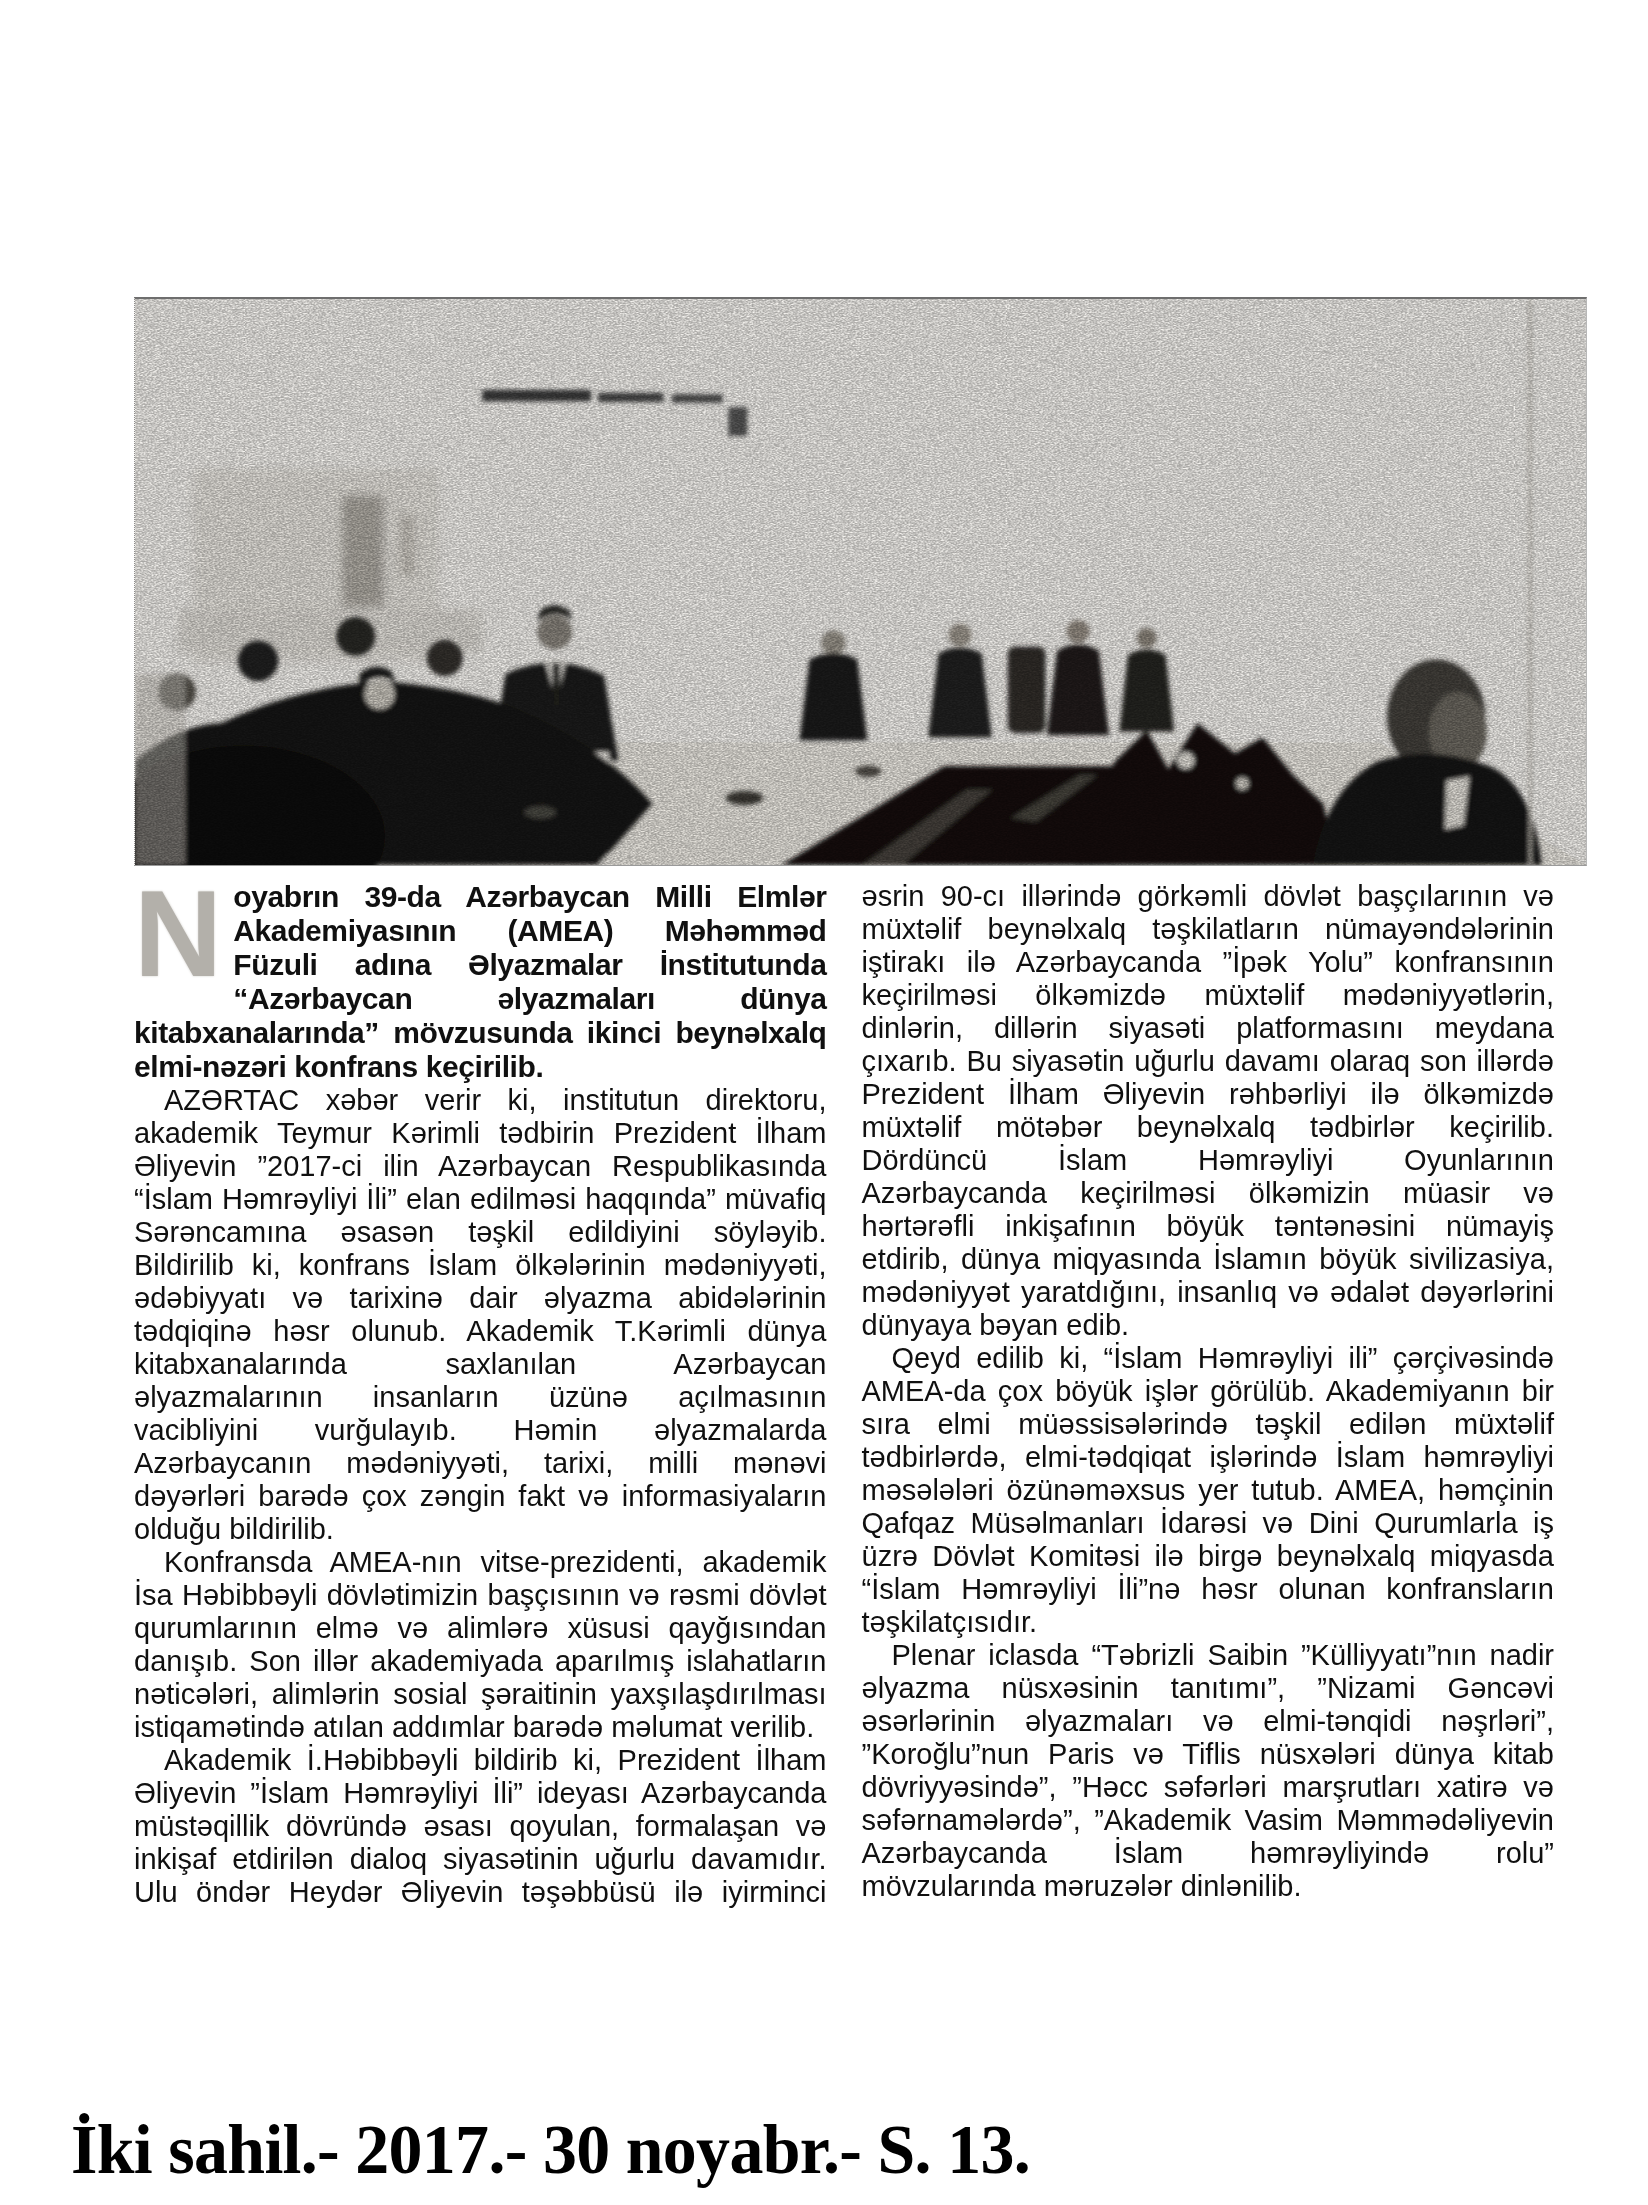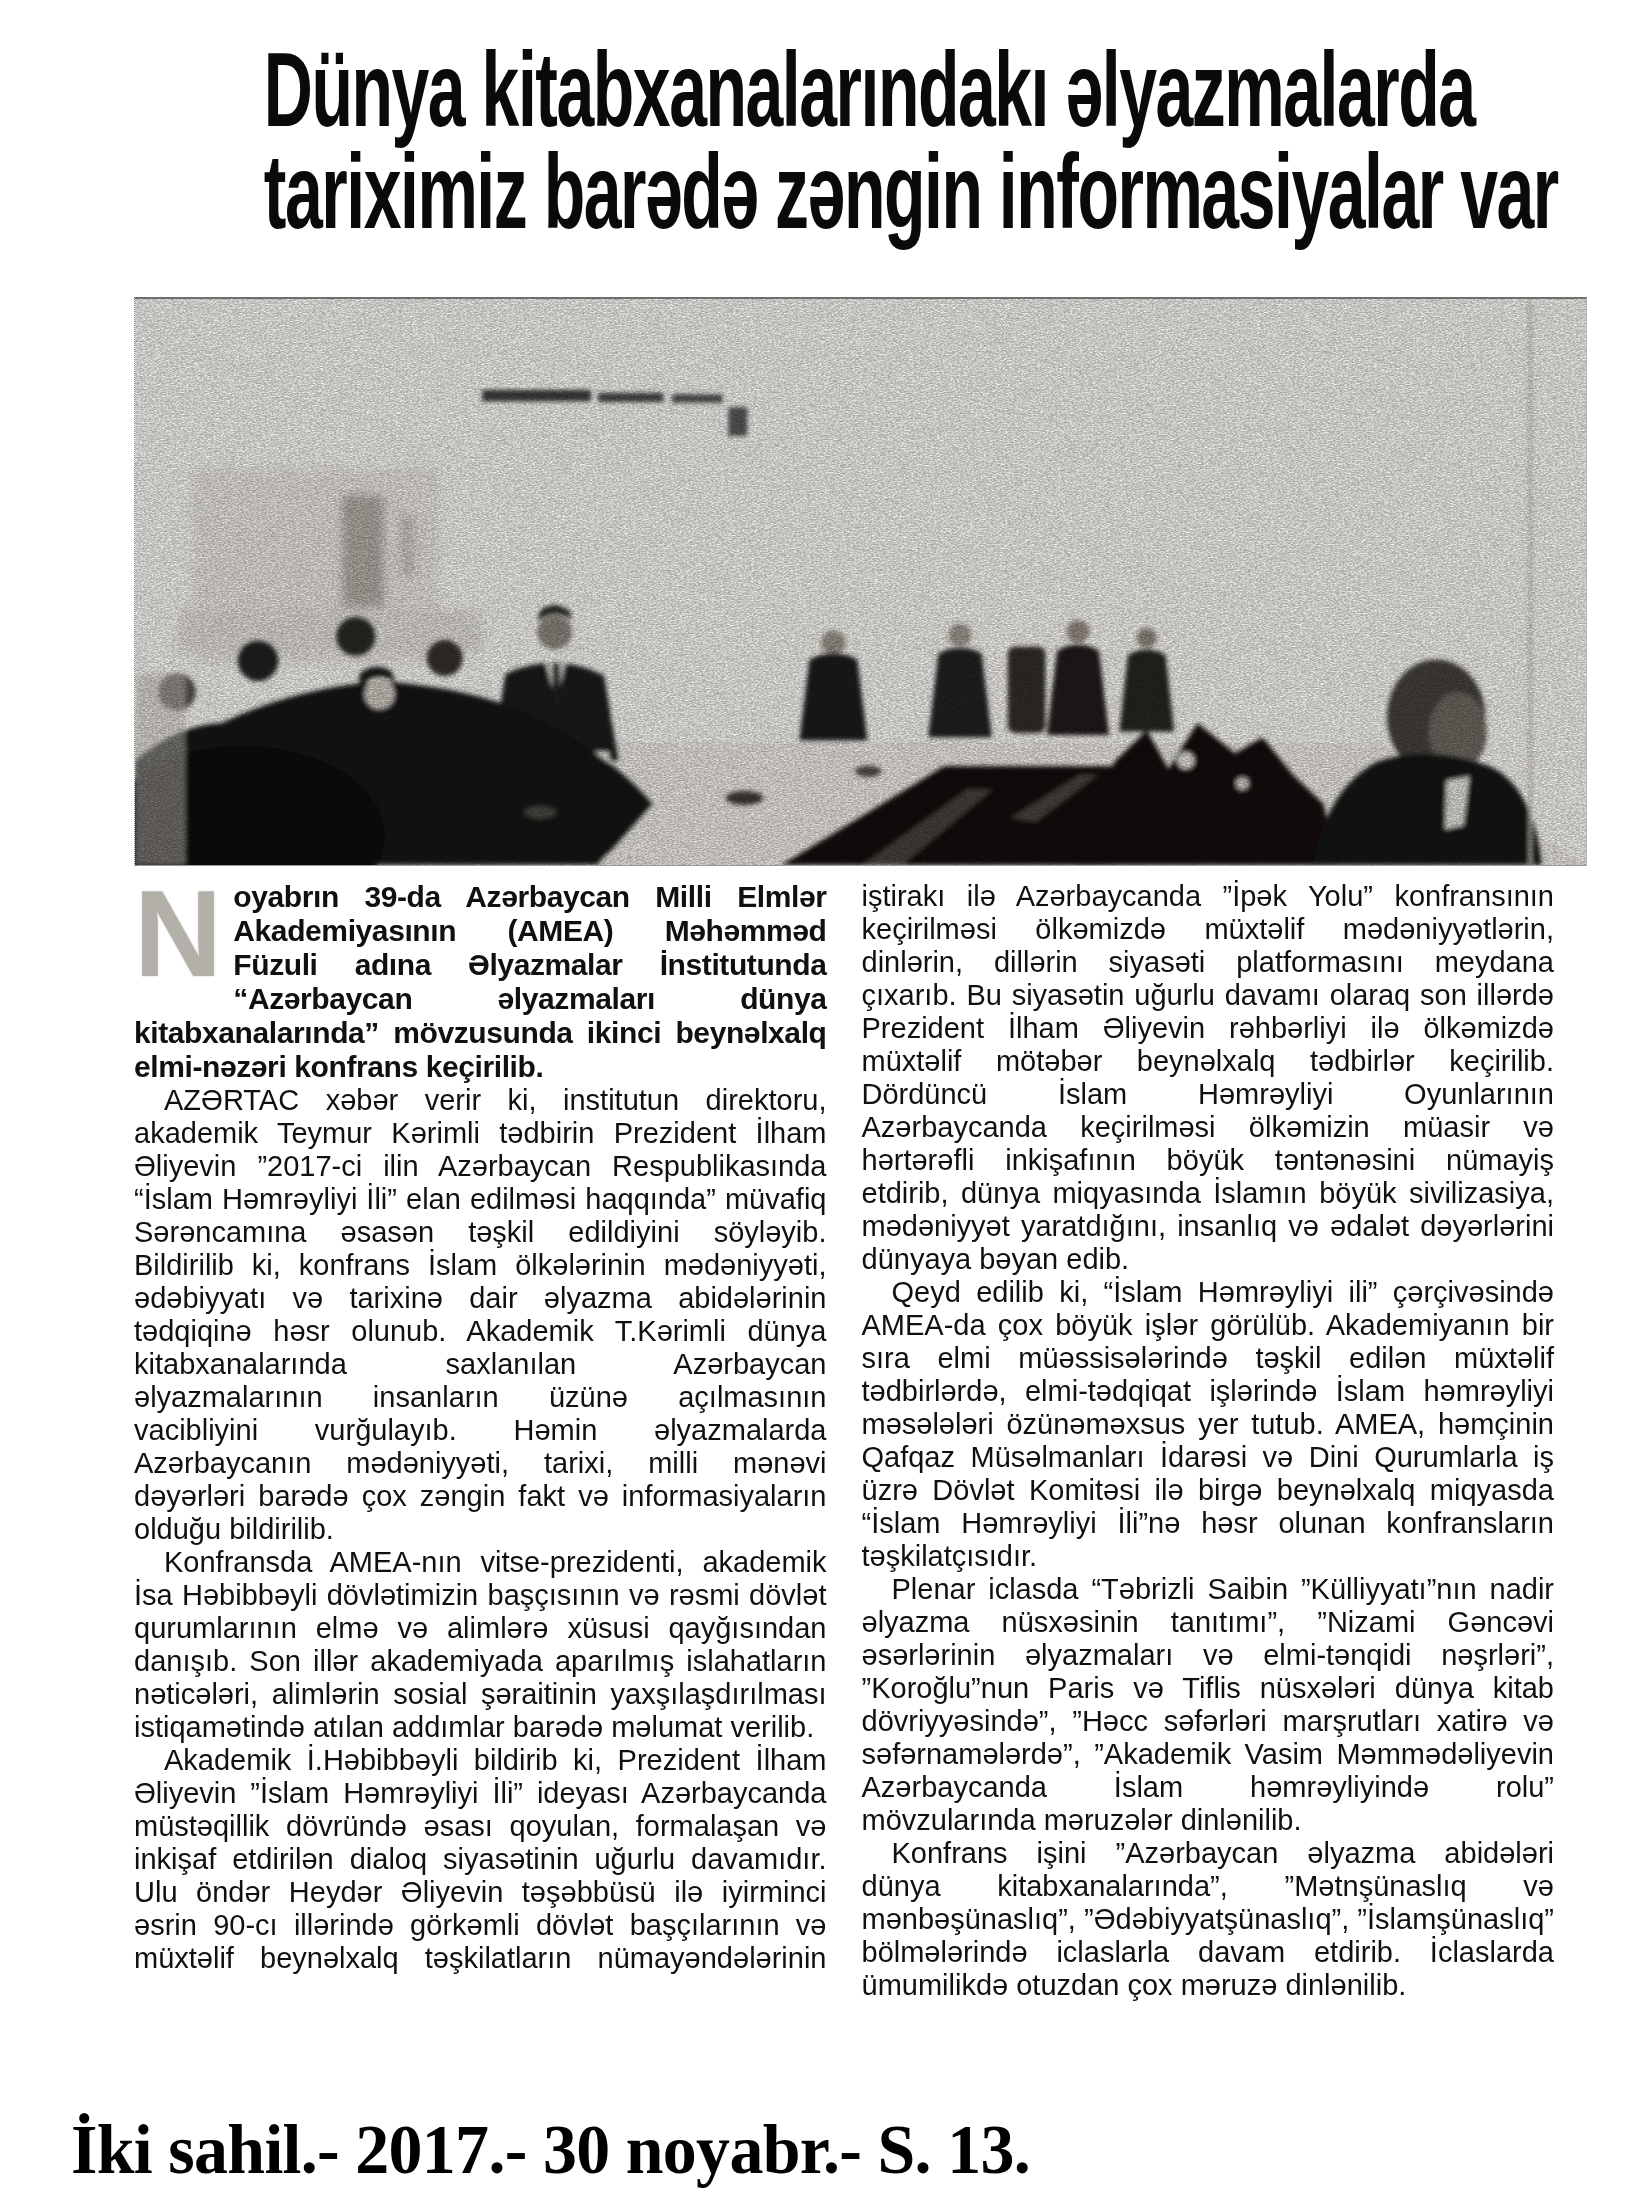--- a/index.html
+++ b/index.html
@@ -72,24 +72,20 @@
     color:#000;
     white-space:nowrap;
     transform:scaleX(0.97);transform-origin:0 50%;
   }
 </style>
 </head>
 <body>
 
 <div class="page">
 
-  <div class="headline">
-    <div class="headline-line">Dünya kitabxanalarındakı əlyazmalarda</div>
-    <div class="headline-line">tariximiz barədə zəngin informasiyalar var</div>
-  </div>
 
   <figure class="photo" style="margin:0">
     <svg viewBox="0 0 2005 785" preserveAspectRatio="none">
       <defs>
         <filter id="soft" x="-5%" y="-5%" width="110%" height="110%">
           <feGaussianBlur stdDeviation="2.6"></feGaussianBlur>
         </filter>
         <filter id="softer" x="-10%" y="-10%" width="120%" height="120%">
           <feGaussianBlur stdDeviation="6"></feGaussianBlur>
         </filter>
@@ -187,19 +183,18 @@
     </svg>
   </figure>
 
   <div class="article-body">
     <p class="lead"><span class="dropcap">N</span><span>oyabrın 39-da Azərbaycan Milli Elmlər Akademiyasının (AMEA) Məhəmməd Füzuli adına Əlyazmalar İnstitutunda “Azərbaycan əlyazmaları dünya kitabxanalarında” mövzusunda ikinci beynəlxalq elmi-nəzəri konfrans keçirilib.</span></p>
     <p>AZƏRTAC xəbər verir ki, institutun direktoru, akademik Teymur Kərimli tədbirin Prezident İlham Əliyevin ”2017-ci ilin Azərbaycan Respublikasında “İslam Həmrəyliyi İli” elan edilməsi haqqında” müvafiq Sərəncamına əsasən təşkil edildiyini söyləyib. Bildirilib ki, konfrans İslam ölkələrinin mədəniyyəti, ədəbiyyatı və tarixinə dair əlyazma abidələrinin tədqiqinə həsr olunub. Akademik T.Kərimli dünya kitabxanalarında saxlanılan Azərbaycan əlyazmalarının insanların üzünə açılmasının vacibliyini vurğulayıb. Həmin əlyazmalarda Azərbaycanın mədəniyyəti, tarixi, milli mənəvi dəyərləri barədə çox zəngin fakt və informasiyaların olduğu bildirilib.</p>
     <p>Konfransda AMEA-nın vitse-prezidenti, akademik İsa Həbibbəyli dövlətimizin başçısının və rəsmi dövlət qurumlarının elmə və alimlərə xüsusi qayğısından danışıb. Son illər akademiyada aparılmış islahatların nəticələri, alimlərin sosial şəraitinin yaxşılaşdırılması istiqamətində atılan addımlar barədə məlumat verilib.</p>
     <p>Akademik İ.Həbibbəyli bildirib ki, Prezident İlham Əliyevin ”İslam Həmrəyliyi İli” ideyası Azərbaycanda müstəqillik dövründə əsası qoyulan, formalaşan və inkişaf etdirilən dialoq siyasətinin uğurlu davamıdır. Ulu öndər Heydər Əliyevin təşəbbüsü ilə iyirminci əsrin 90-cı illərində görkəmli dövlət başçılarının və müxtəlif beynəlxalq təşkilatların nümayəndələrinin iştirakı ilə Azərbaycanda ”İpək Yolu” konfransının keçirilməsi ölkəmizdə müxtəlif mədəniyyətlərin, dinlərin, dillərin siyasəti platformasını meydana çıxarıb. Bu siyasətin uğurlu davamı olaraq son illərdə Prezident İlham Əliyevin rəhbərliyi ilə ölkəmizdə müxtəlif mötəbər beynəlxalq tədbirlər keçirilib. Dördüncü İslam Həmrəyliyi Oyunlarının Azərbaycanda keçirilməsi ölkəmizin müasir və hərtərəfli inkişafının böyük təntənəsini nümayiş etdirib, dünya miqyasında İslamın böyük sivilizasiya, mədəniyyət yaratdığını, insanlıq və ədalət dəyərlərini dünyaya bəyan edib.</p>
     <p>Qeyd edilib ki, “İslam Həmrəyliyi ili” çərçivəsində AMEA-da çox böyük işlər görülüb. Akademiyanın bir sıra elmi müəssisələrində təşkil edilən müxtəlif tədbirlərdə, elmi-tədqiqat işlərində İslam həmrəyliyi məsələləri özünəməxsus yer tutub. AMEA, həmçinin Qafqaz Müsəlmanları İdarəsi və Dini Qurumlarla iş üzrə Dövlət Komitəsi ilə birgə beynəlxalq miqyasda “İslam Həmrəyliyi İli”nə həsr olunan konfransların təşkilatçısıdır.</p>
     <p>Plenar iclasda “Təbrizli Saibin ”Külliyyatı”nın nadir əlyazma nüsxəsinin tanıtımı”, ”Nizami Gəncəvi əsərlərinin əlyazmaları və elmi-tənqidi nəşrləri”, ”Koroğlu”nun Paris və Tiflis nüsxələri dünya kitab dövriyyəsində”, ”Həcc səfərləri marşrutları xatirə və səfərnamələrdə”, ”Akademik Vasim Məmmədəliyevin Azərbaycanda İslam həmrəyliyində rolu” mövzularında məruzələr dinlənilib.</p>
-    <p>Konfrans işini ”Azərbaycan əlyazma abidələri dünya kitabxanalarında”, ”Mətnşünaslıq və mənbəşünaslıq”, ”Ədəbiyyatşünaslıq”, ”İslamşünaslıq” bölmələrində iclaslarla davam etdirib. İclaslarda ümumilikdə otuzdan çox məruzə dinlənilib.</p>
   </div>
 
   <div class="footer">İki sahil.- 2017.- 30 noyabr.- S. 13.</div>
 
 </div>
 
 
 </body></html>

